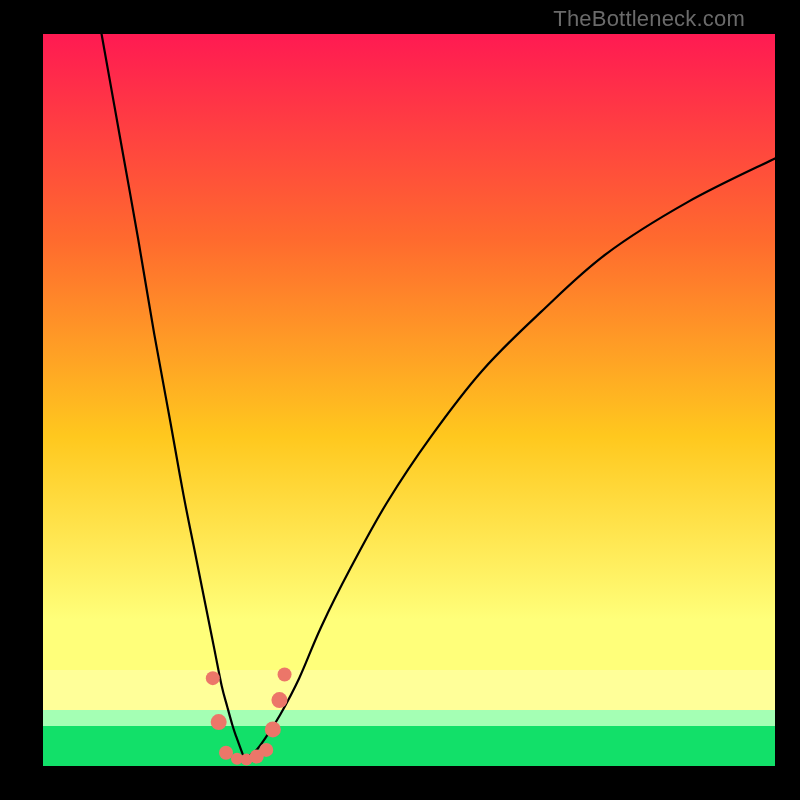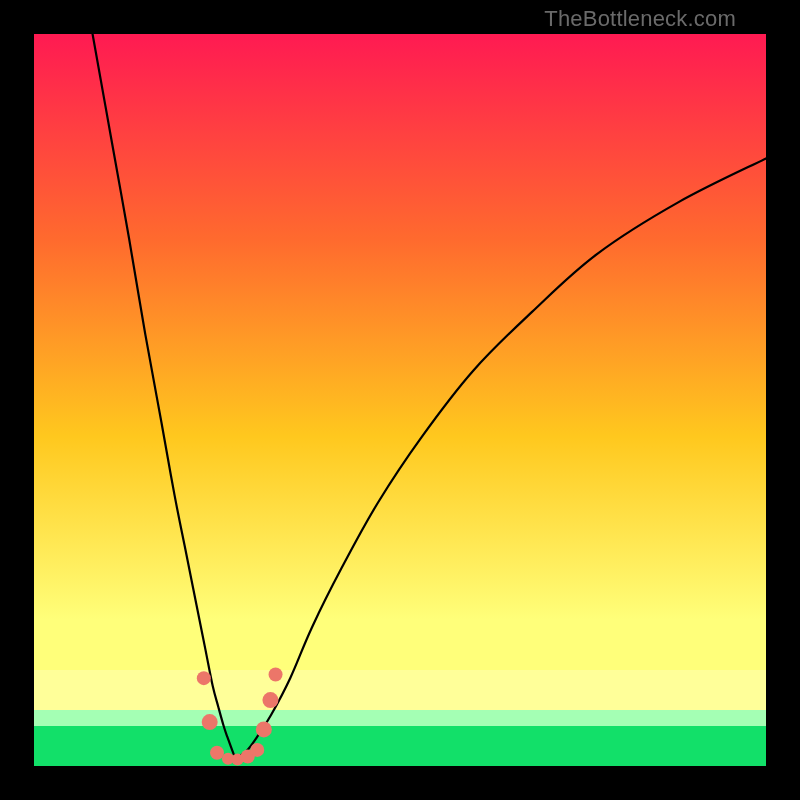--- a/index.html
+++ b/index.html
@@ -6,21 +6,21 @@
     margin: 0;
     padding: 0;
     width: 800px;
     height: 800px;
     overflow: hidden;
     background: #000;
     font-family: Arial, Helvetica, sans-serif;
   }
   .frame {
     position: absolute;
-    left: 0; top: 0;
+    left: 9px; top: 0;
     width: 748px; height: 800px;
     background: #000;
   }
   .plot-area {
     position: absolute;
     left: 34px;
     top: 34px;
     width: 732px;
     height: 732px;
     overflow: hidden;

